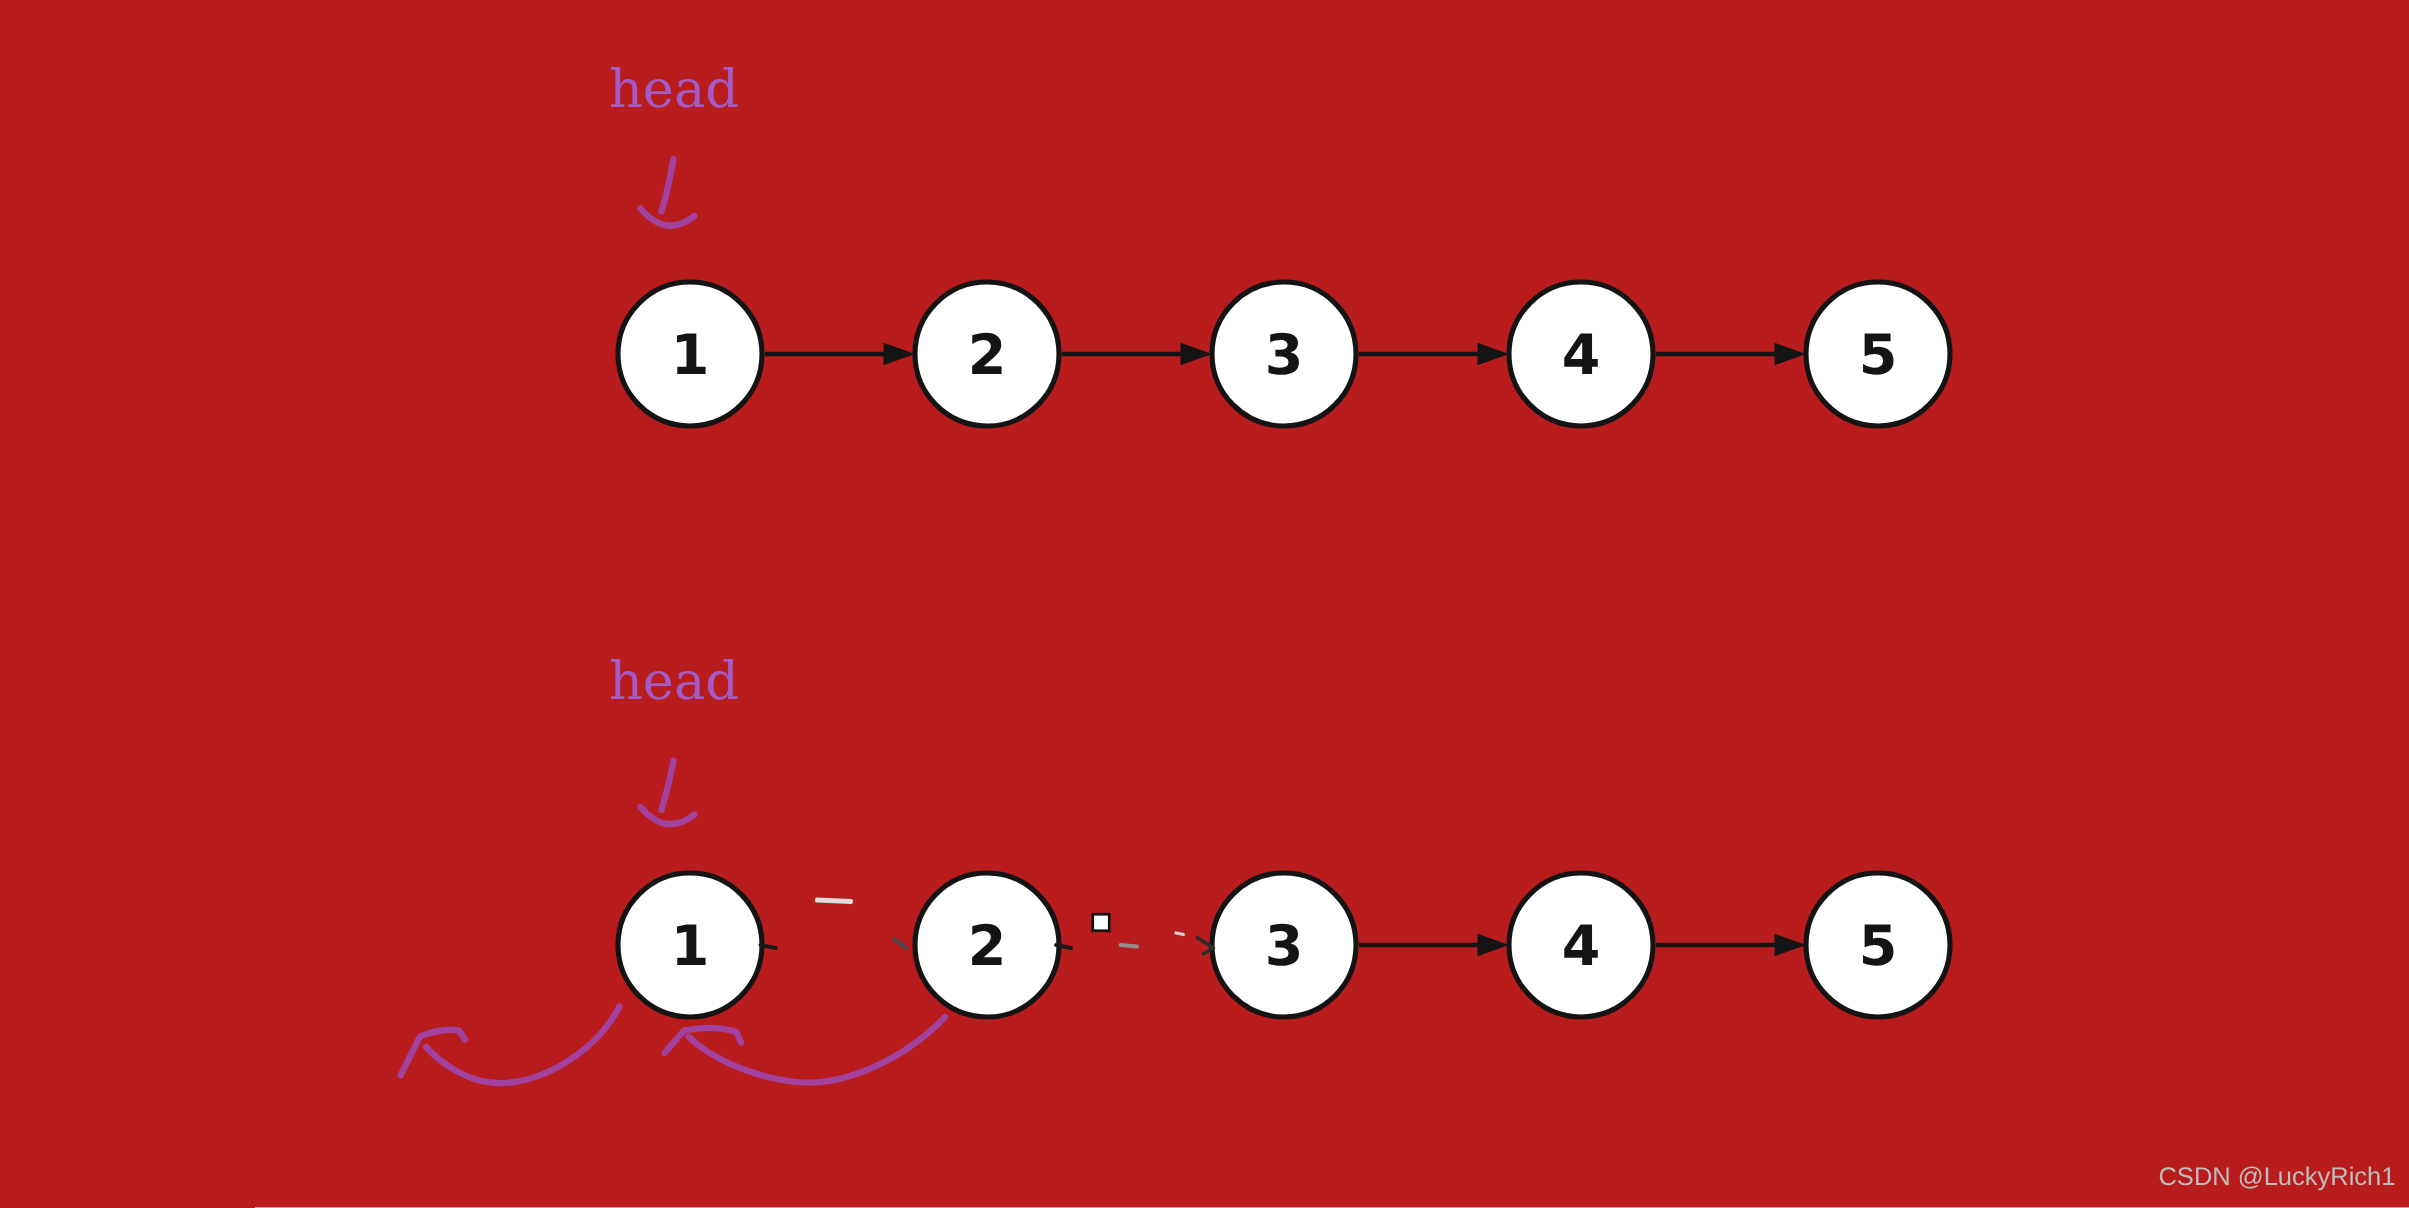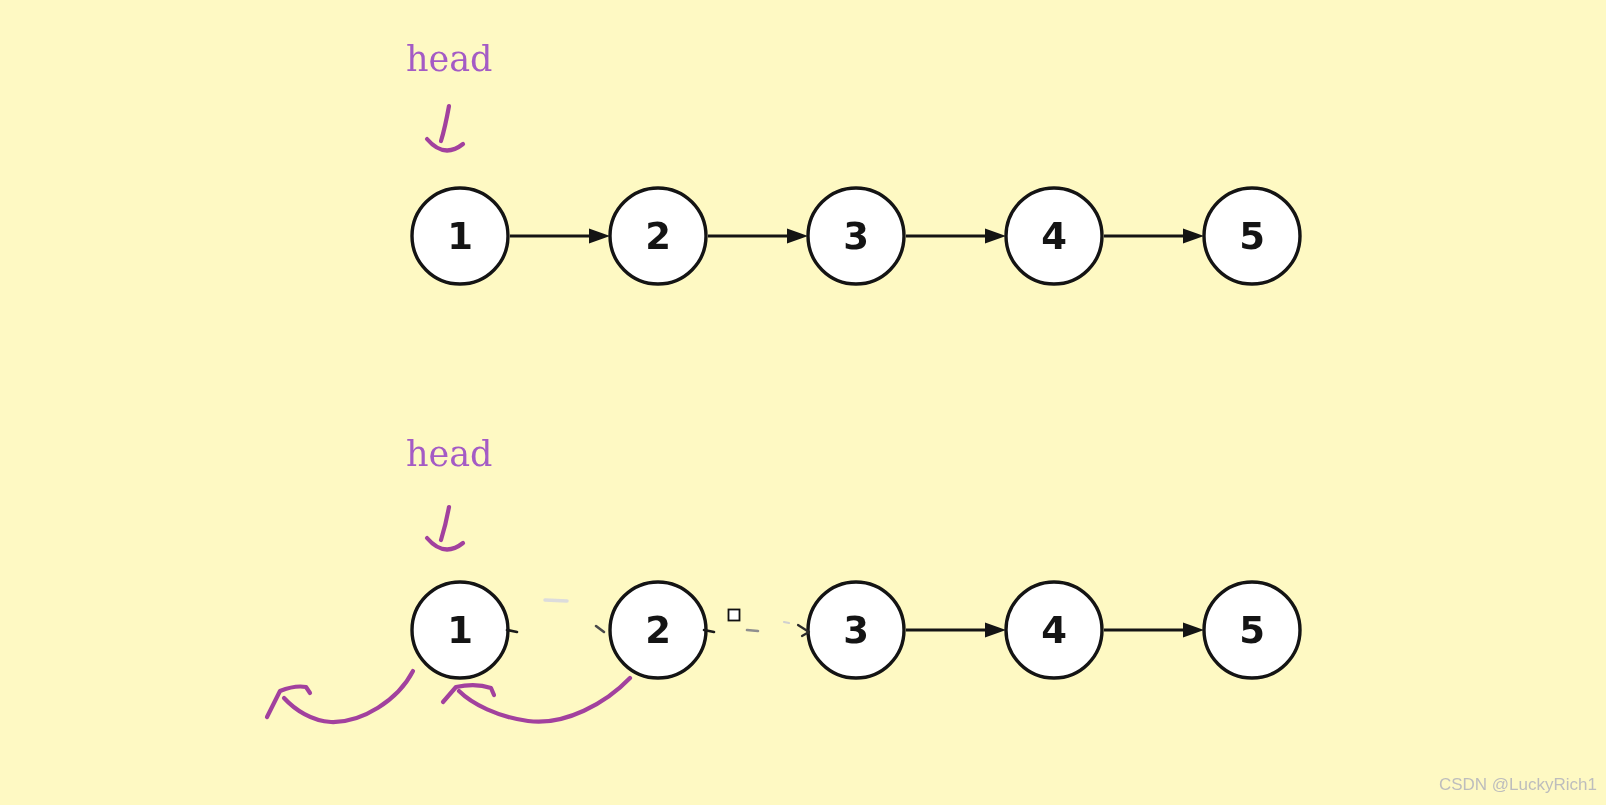--- a/index.html
+++ b/index.html
@@ -8,21 +8,21 @@
     background: #ffffff;
     width: 1606px;
     height: 805px;
     overflow: hidden;
     font-family: "Liberation Sans", sans-serif;
   }
   .canvas {
     position: relative;
     width: 1606px;
     height: 805px;
-    background: #fef9c3;
+    background: #b91c1c;
   }
   svg { display: block; }
   .head-label {
     font-family: "DejaVu Serif", "Liberation Serif", serif;
     font-size: 35px;
     fill: #a45bc5;
   }
   .node-num {
     font-family: "DejaVu Sans", "Liberation Sans", sans-serif;
     font-size: 37px;

